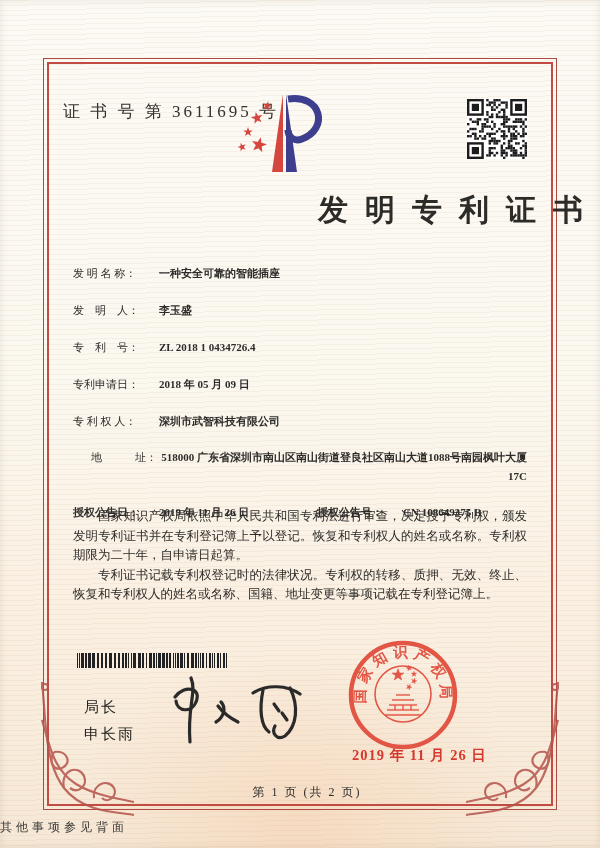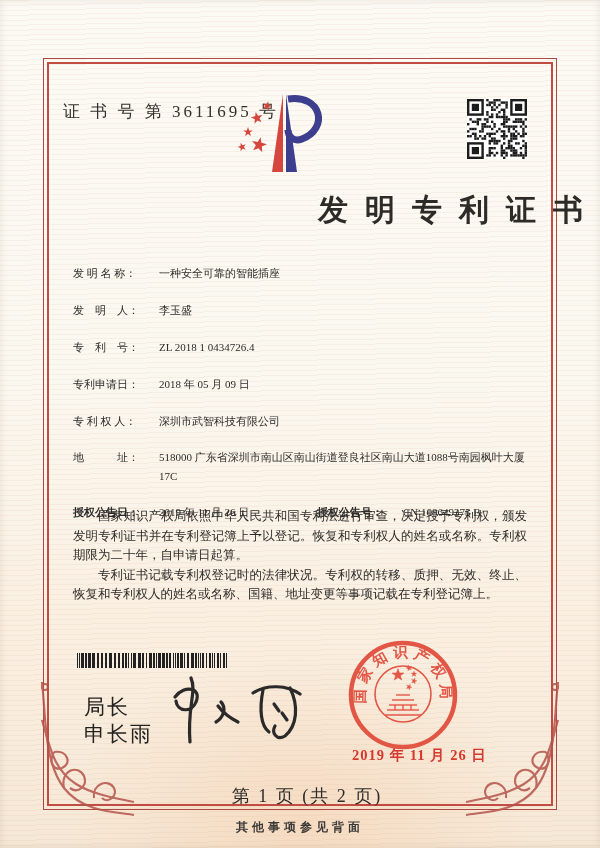--- a/index.html
+++ b/index.html
@@ -15,36 +15,36 @@
   .frame-inner{position:absolute;inset:3px;border:2.5px solid #c04c44;}
   .abs{position:absolute;z-index:2;}
   .cert-no{left:63px;top:100px;font-size:17px;letter-spacing:3px;color:#33302d;}
   .logo{left:236px;top:92px;width:100px;height:85px;}
   .qr{left:467px;top:99px;width:60px;height:60px;background:#fff;}
   .title{left:0;right:0;top:190px;text-align:right;font-size:30px;font-weight:700;
     letter-spacing:17px;text-indent:17px;color:#2d2b28;}
   .fields{left:73px;top:263px;width:454px;font-size:11px;color:#2e2c2a;}
   .row{display:flex;line-height:21px;margin-bottom:16px;}
   .row .lbl{flex:0 0 84px;white-space:nowrap;}
-  .row .val{flex:1;padding-left:2px;}
-  .row.address{line-height:19px;margin-bottom:16px;}
+  .row .val{flex:1;padding-left:2px;font-weight:bold;}
+  .row.address{line-height:19px;margin-bottom:16px;text-align:right;}
   .row.split{margin-top:16px;}
   .row.split .pair1{display:flex;width:244px;}
   .row.split .pair2{display:flex;flex:1;}
   .row.split .lbl{flex:0 0 84px;font-weight:bold;}
   .paras{left:73px;top:507px;width:454px;font-size:12.5px;line-height:19.5px;
     color:#2e2c2a;text-align:justify;}
   .paras p{margin:0;text-indent:2em;}
   .barcode{left:77px;top:653px;width:152px;height:15px;}
-  .signer{left:84px;top:694px;font-size:21px;line-height:27px;letter-spacing:2px;color:#242220;}
+  .signer{left:84px;top:694px;font-size:15px;line-height:27px;letter-spacing:2px;color:#242220;}
   .signature{left:163px;top:670px;width:150px;height:85px;}
   .seal{left:337px;top:631px;width:132px;height:132px;opacity:.92;}
   .seal-date{left:352px;top:746px;font-size:14.5px;font-weight:600;letter-spacing:1px;color:#d5382c;}
-  .page-no{left:14px;right:0;top:784px;text-align:center;font-size:18px;letter-spacing:2px;color:#2e2c2a;}
-  .back-note{left:0;right:0;top:819px;text-align:center;font-size:12px;letter-spacing:4px;color:#3c3a38;font-weight:bold;}
+  .page-no{left:14px;right:0;top:784px;text-align:center;font-size:12px;letter-spacing:2px;color:#2e2c2a;}
+  .back-note{left:0;right:0;top:819px;font-size:12px;letter-spacing:4px;color:#3c3a38;}
   .ornament{z-index:3;pointer-events:none;}
   .ornament.bl{left:36px;bottom:30px;}
   .ornament.br{right:36px;bottom:30px;transform:scaleX(-1);}
 </style>
 </head>
 <body>
 
 <div class="page">
 
   <div class="frame">

